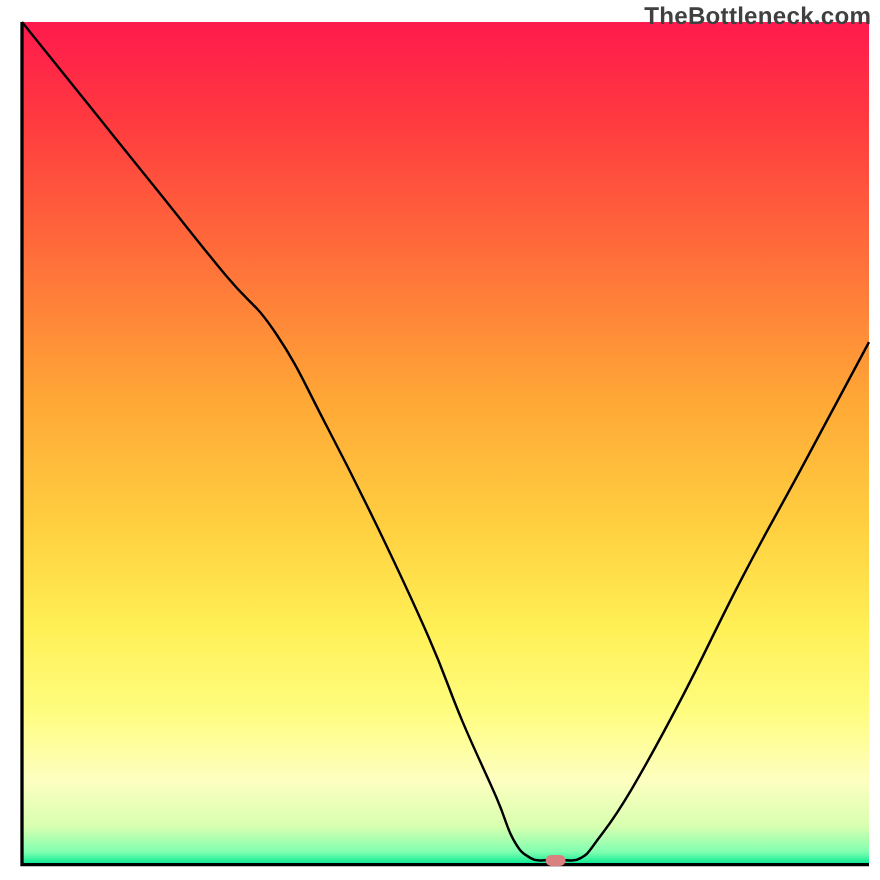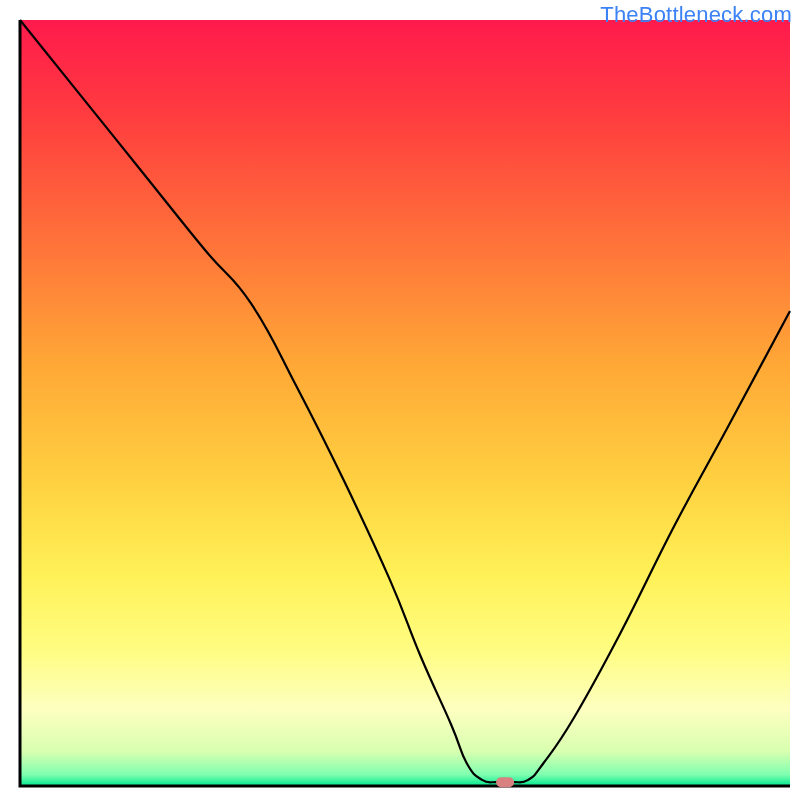--- a/index.html
+++ b/index.html
@@ -14,22 +14,22 @@
   .chart-container {
     position: relative;
     width: 800px;
     height: 800px;
   }
   .watermark {
     position: absolute;
     top: 2px;
     right: 8px;
     font-size: 22px;
-    font-weight: 400;
-    color: #3b82f6;
+    font-weight: 700;
+    color: #404040;
     letter-spacing: 0.2px;
     z-index: 20;
     user-select: none;
   }
   svg.plot {
     position: absolute;
     left: 0;
     top: 0;
     width: 800px;
     height: 800px;

